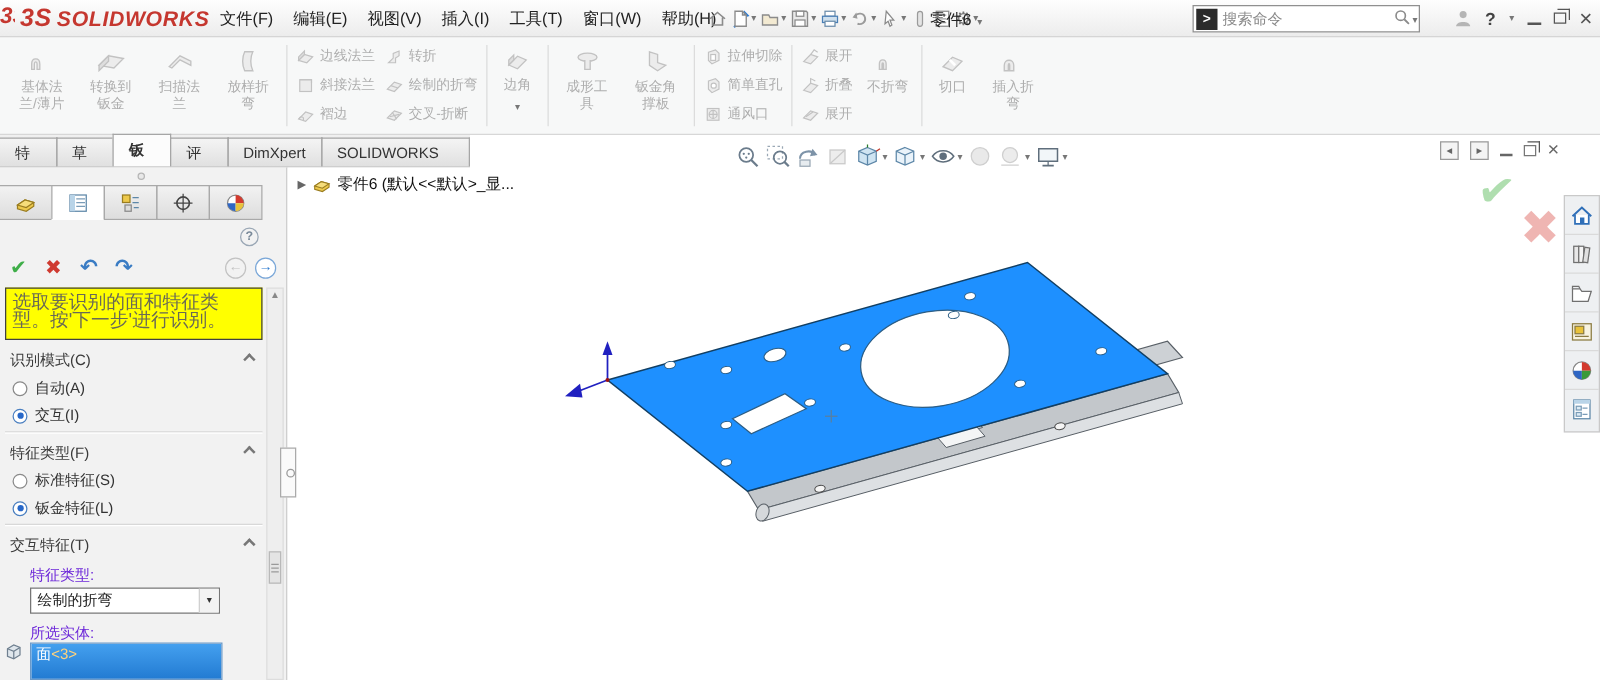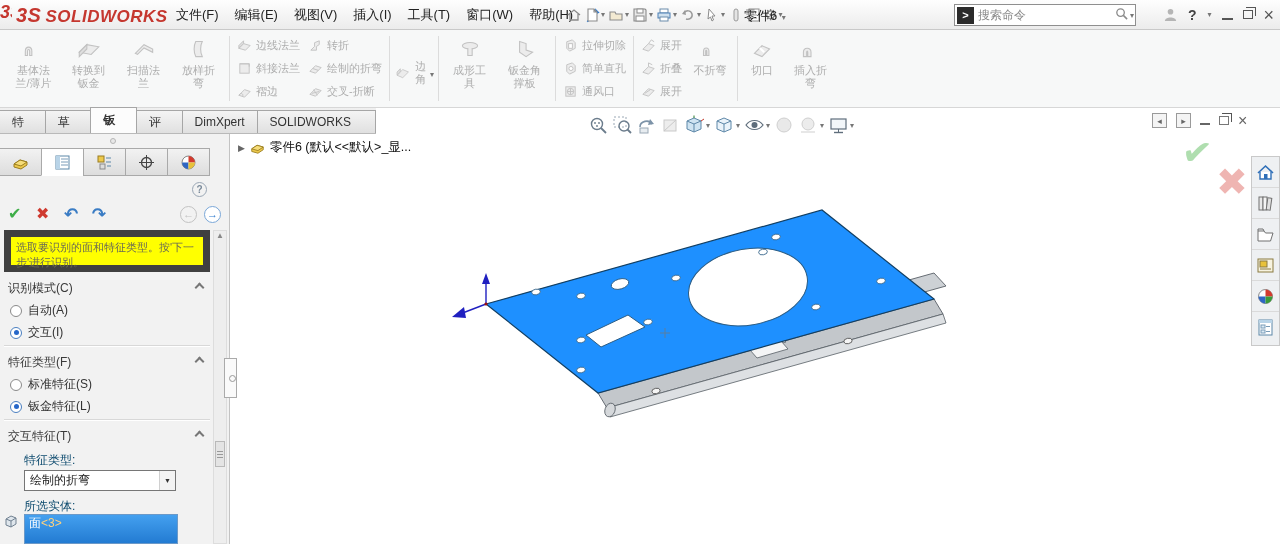--- a/index.html
+++ b/index.html
@@ -43,21 +43,21 @@
   #ribbon { position:absolute; left:0; top:30px; width:1280px; height:78px;
     background:#f7f8f8; border-bottom:1px solid #d7d7d7; display:flex; align-items:stretch; padding-left:6px; }
   .vsep { width:1px; background:#dcdcdc; margin:6px 3px; }
   .rlarge { width:55px; display:flex; flex-direction:column; align-items:center; padding-top:6px; }
   .rlarge svg { width:30px; height:26px; }
   .rlabel { margin-top:2px; font-size:11px; line-height:13px; color:#aeaeae; text-align:center; white-space:pre-line; }
   .rcol { display:flex; flex-direction:column; justify-content:center; gap:3px; padding:0 4px; }
   .ritem { display:flex; align-items:center; gap:4px; height:20px; }
   .ritem svg { width:15px; height:15px; }
   .ritem .rlabel { margin:0; text-align:right; }
-  .rcorner { width:42px; display:flex; flex-direction:row; align-items:center; padding-top:6px; }
+  .rcorner { width:42px; display:flex; flex-direction:column; align-items:center; padding-top:6px; }
   .rcorner svg { width:26px; height:24px; }
   .rcorner .caret { margin-top:6px; }
 
   
   #tabrow { position:absolute; left:0; top:108px; width:376px; height:26px;
     background:linear-gradient(#f0f0f0,#dcdcdc); border-bottom:1px solid #b9b9b9; display:flex; align-items:flex-end; }
   .ctab { height:23px; line-height:22px; padding:0 12px; font-size:12px; color:#333;
     border:1px solid #a6a6a6; border-bottom:none; background:linear-gradient(#f4f4f4,#e0e0e0);
     margin-left:-1px; }
   .ctab.active { background:#fcfcfc; height:26px; line-height:25px; font-weight:bold; }
@@ -92,37 +92,37 @@
   .act { position:absolute; top:0; font-size:16px; font-weight:bold; }
   .ok { color:#3fae49; left:0; }
   .cancel { color:#cf3a30; left:28px; }
   .undo,.redo { color:#3a7cc4; font-size:17px; }
   .undo { left:56px; } .redo { left:84px; }
   .navcirc { position:absolute; top:2px; width:17px; height:17px; border-radius:50%; text-align:center;
     line-height:15px; font-size:11px; }
   .navback { left:172px; border:1px solid #c2c2c2; background:#f2f2f2; color:#c2c2c2; }
   .navnext { left:196px; border:1px solid #7aa7d8; background:#fff; color:#2e7bd0; font-weight:bold; }
   #fw-msg { position:absolute; left:4px; top:96px; width:206px; height:42px; background:#ffff00;
-    border:7px solid #404040; color:#6a6a55; font-size:11px; line-height:15px; padding:3px 5px; }
+    border:1px solid #404040; color:#6a6a55; font-size:15px; line-height:15px; padding:3px 5px; }
   #pscroll { position:absolute; left:213px; top:96px; width:14px; bottom:0; background:#eee;
     border:1px solid #ddd; }
   #pscroll .up { font-size:8px; color:#888; text-align:center; line-height:10px; }
   .thumb { position:absolute; left:1px; top:210px; width:10px; height:26px; background:#e4e4e4;
     border:1px solid #b9b9b9; display:flex; flex-direction:column; justify-content:center; gap:2px; align-items:center; }
   .thumb i { display:block; width:6px; height:1px; background:#999; }
   .sect-h { position:absolute; left:8px; font-weight:normal; color:#3a3a3a; }
   .chev { position:absolute; right:26px; width:7px; height:7px; border-top:2px solid #777;
     border-left:2px solid #777; transform:rotate(45deg); }
   .divider { position:absolute; left:4px; width:206px; border-top:1px solid #d8d8d8; border-bottom:1px solid #fff; }
   .radio-row { position:absolute; left:10px; display:flex; align-items:center; gap:6px; }
   .radio { width:12px; height:12px; border:1px solid #8a8a8a; border-radius:50%; background:#fff; position:relative; }
   .radio.sel { border-color:#4a7fc0; }
   .radio.sel::after { content:""; position:absolute; left:2.5px; top:2.5px; width:5px; height:5px;
     border-radius:50%; background:#2667c9; }
-  .plabel { position:absolute; left:24px; color:#0c4a6e; }
+  .plabel { position:absolute; left:24px; color:#6d28d9; }
   .dd { position:absolute; left:24px; width:152px; height:21px; border:1px solid #767676; background:#fff;
     display:flex; align-items:center; }
   .dd .val { flex:1; padding-left:5px; color:#222; }
   .dd .ddbtn { width:16px; height:100%; display:flex; align-items:center; justify-content:center;
     font-size:7px; color:#333; border-left:1px solid #d0d0d0; background:#f3f3f3; }
   .faceicon { position:absolute; left:3px; top:380px; width:15px; height:15px; }
   #sel-list { position:absolute; left:24px; top:380px; width:154px; height:30px; background:#fff;
     border:1px solid #6b99c8; overflow:hidden; }
   .selrow { height:31px; line-height:17px; padding-left:4px; color:#fff;
     background:linear-gradient(#44a0ef,#1f77cf); font-size:12px; }

